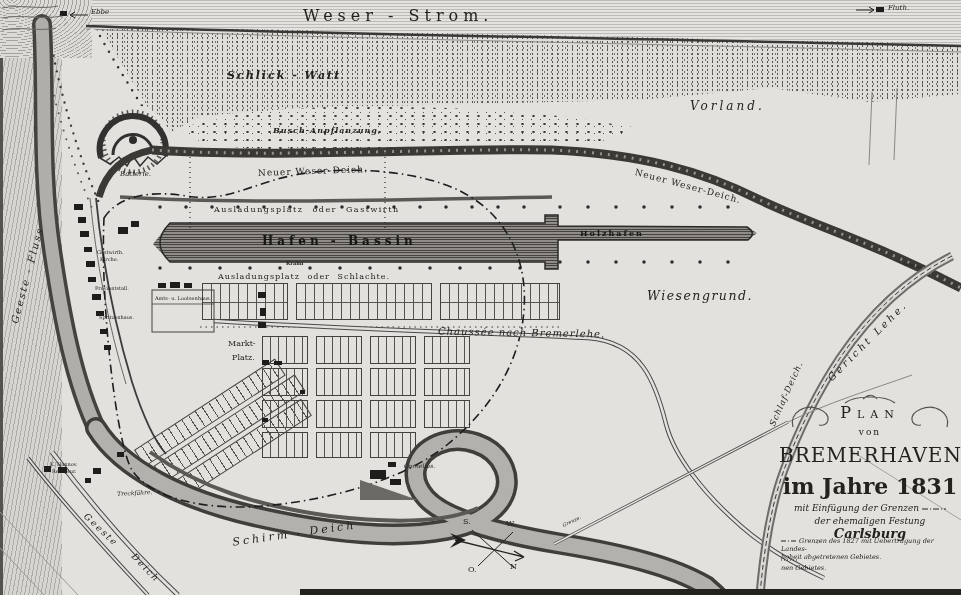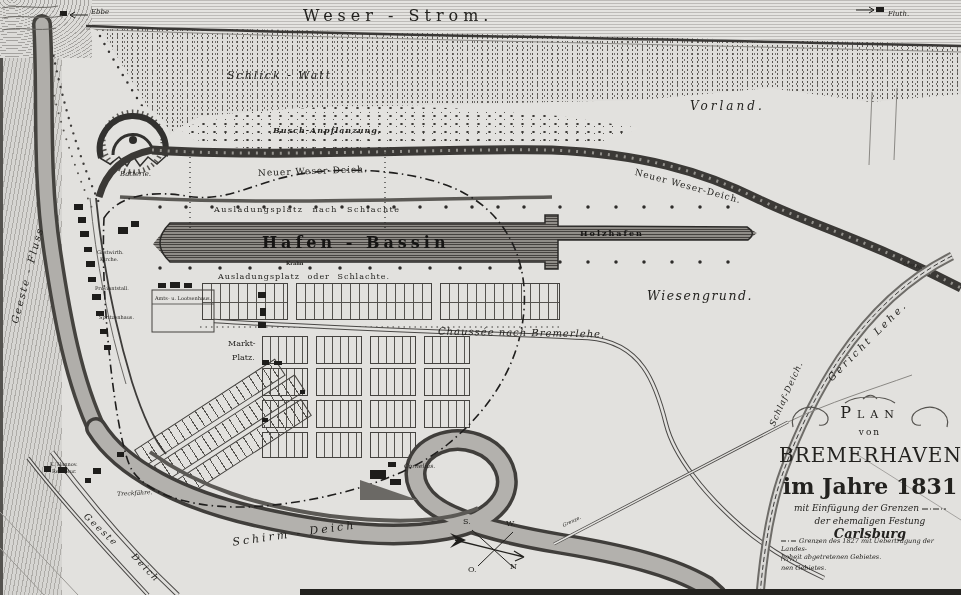--- a/index.html
+++ b/index.html
@@ -201,29 +201,29 @@
       <path d="M472,530 L514,568" stroke="#23221f" stroke-width="1"></path>
       <path d="M513,532 L478,566" stroke="#23221f" stroke-width="1"></path>
       <path d="M455,540 L524,557 M524,557 L514,551 M524,557 L515,561" fill="none" stroke="#23221f" stroke-width="1.3"></path>
       <polygon points="450,533 466,540 450,548 457,540" fill="#1e1d1b"></polygon>
     </g>
 
     <path d="M2,8 C20,4 40,10 58,6 M2,18 C22,14 42,20 62,16 M2,30 C20,26 38,32 56,28" fill="none" stroke="#6a6864" stroke-width="1"></path>
   </svg>
 
   <div class="lb" style="left:91px;top:9px;font-size:7px;font-style:italic">Ebbe</div>
-  <div class="lb" style="left:888px;top:11px;font-size:7px;font-style:italic">Fluth.</div>
+  <div class="lb" style="left:888px;top:5px;font-size:7px;font-style:italic">Fluth.</div>
   <div class="lb" style="left:303px;top:8px;font-size:16px;letter-spacing:5px;">Weser - Strom.</div>
-  <div class="lb it" style="left:227px;top:70px;font-size:11px;letter-spacing:2px;font-weight:normal">Schlick - Watt</div>
+  <div class="lb it" style="left:227px;top:70px;font-size:11px;letter-spacing:2px;font-weight:bold">Schlick - Watt</div>
   <div class="lb it" style="left:273px;top:126px;font-size:8px;letter-spacing:1px;font-weight:bold">Busch-Anpflanzung.</div>
   <div class="lb it" style="left:690px;top:100px;font-size:12px;letter-spacing:3px;">Vorland.</div>
   <div class="lb" style="left:258px;top:167px;font-size:9px;letter-spacing:1px;transform:rotate(-2deg)">Neuer Weser-Deich.</div>
   <div class="lb" style="left:636px;top:168px;font-size:9px;letter-spacing:1px;transform:rotate(15deg);transform-origin:0 0">Neuer Weser-Deich.</div>
-  <div class="lb" style="left:214px;top:206px;font-size:8px;letter-spacing:1.5px;word-spacing:5px">Ausladungsplatz nach Schlachte</div>
-  <div class="lb bd" style="left:262px;top:235px;font-size:16px;letter-spacing:4px;color:#161514">Hafen - Bassin</div>
+  <div class="lb" style="left:214px;top:206px;font-size:8px;letter-spacing:1.5px;word-spacing:5px">Ausladungsplatz oder Gastwirth</div>
+  <div class="lb bd" style="left:262px;top:235px;font-size:12px;letter-spacing:4px;color:#161514">Hafen - Bassin</div>
   <div class="lb bd" style="left:580px;top:229px;font-size:8px;letter-spacing:2px;color:#161514">Holzhafen</div>
   <div class="lb bd" style="left:286px;top:261px;font-size:5px">Krahn</div>
   <div class="lb" style="left:218px;top:273px;font-size:8px;letter-spacing:1px;word-spacing:4px">Ausladungsplatz oder Schlachte.</div>
   <div class="lb it" style="left:120px;top:171px;font-size:7px">Batterie.</div>
   <div class="lb" style="left:155px;top:296px;font-size:5px">Amts- u. Lootsenhaus.</div>
   <div class="lb" style="left:97px;top:250px;font-size:5px">Gastwirth.</div>
   <div class="lb" style="left:100px;top:257px;font-size:5px">Kirche.</div>
   <div class="lb" style="left:95px;top:286px;font-size:5px">Proviantstall.</div>
   <div class="lb" style="left:99px;top:315px;font-size:5px">Spritzenhaus.</div>
   <div class="lb" style="left:228px;top:340px;font-size:8px">Markt-</div>

